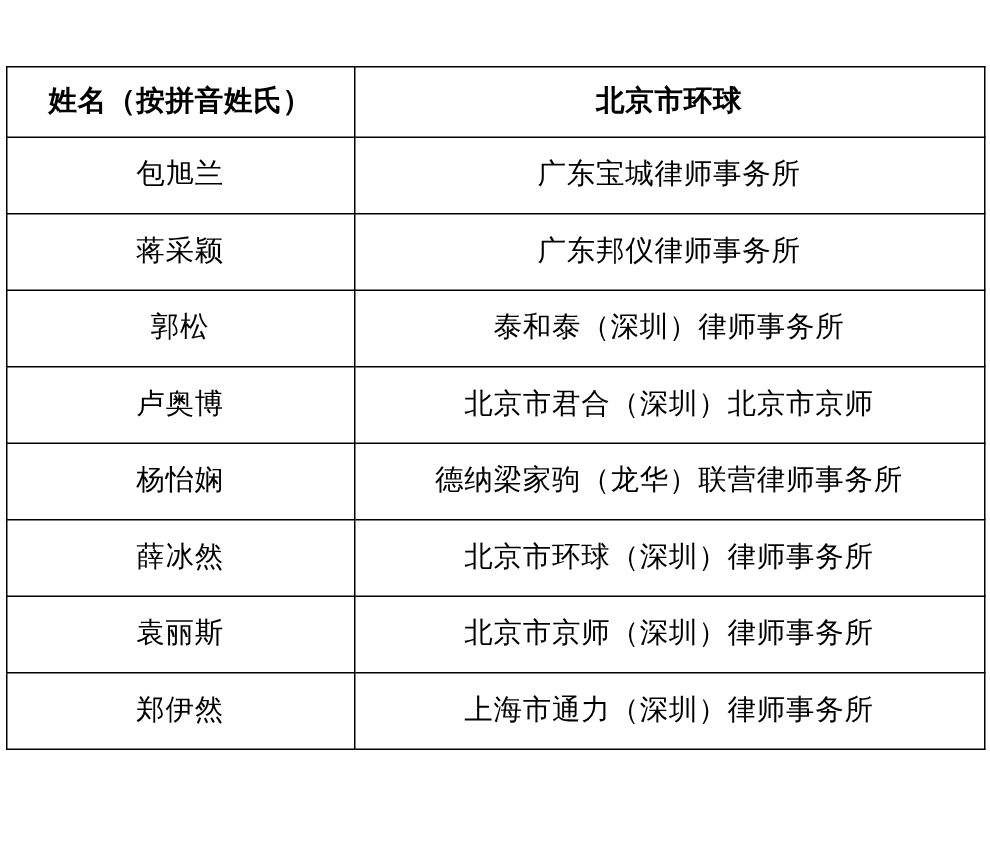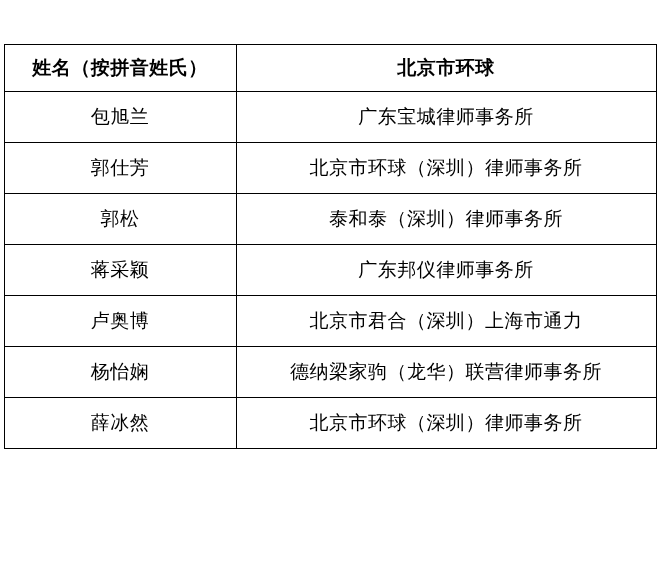--- a/index.html
+++ b/index.html
@@ -66,38 +66,42 @@
         <th>姓名（按拼音姓氏）</th>
         <th>北京市环球</th>
       </tr>
     </thead>
     <tbody>
       <tr>
         <td>包旭兰</td>
         <td>广东宝城律师事务所</td>
       </tr>
       <tr>
-        <td>郭仕芳</td>
-        <td>北京市环球（深圳）律师事务所</td>
+        <td>蒋采颖</td>
+        <td>广东邦仪律师事务所</td>
       </tr>
       <tr>
         <td>郭松</td>
         <td>泰和泰（深圳）律师事务所</td>
       </tr>
       <tr>
-        <td>蒋采颖</td>
-        <td>广东邦仪律师事务所</td>
-      </tr>
-      <tr>
         <td>卢奥博</td>
-        <td>北京市君合（深圳）上海市通力</td>
+        <td>北京市君合（深圳）北京市京师</td>
       </tr>
       <tr>
         <td>杨怡娴</td>
         <td>德纳梁家驹（龙华）联营律师事务所</td>
       </tr>
       <tr>
         <td>薛冰然</td>
         <td>北京市环球（深圳）律师事务所</td>
       </tr>
+      <tr>
+        <td>袁丽斯</td>
+        <td>北京市京师（深圳）律师事务所</td>
+      </tr>
+      <tr>
+        <td>郑伊然</td>
+        <td>上海市通力（深圳）律师事务所</td>
+      </tr>
     </tbody>
   </table>
 </div>
 
 </body></html>

